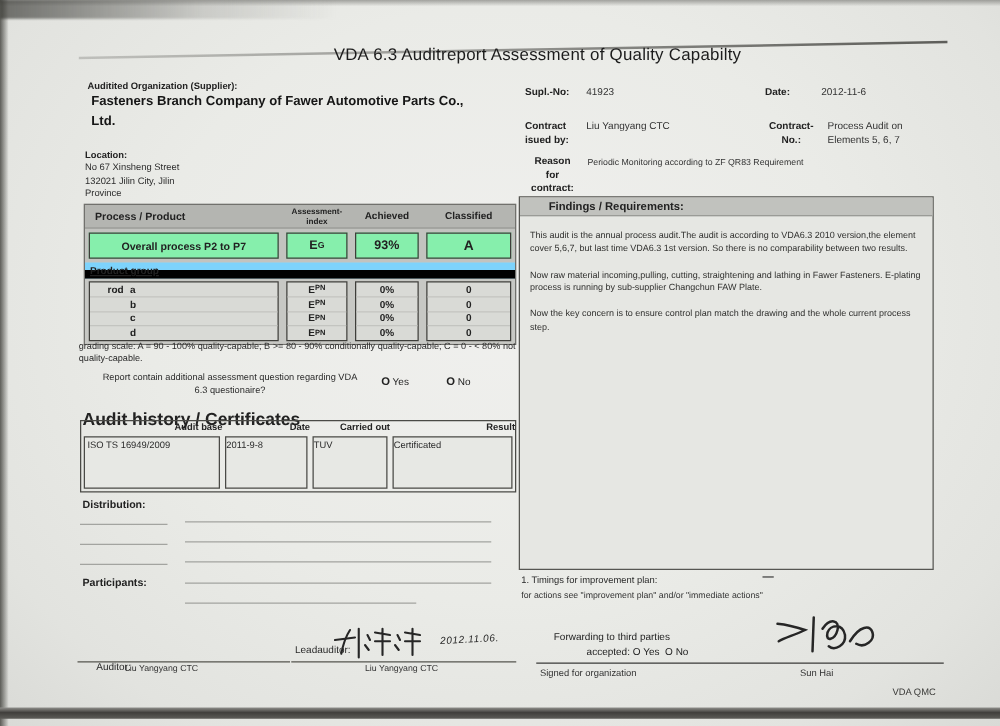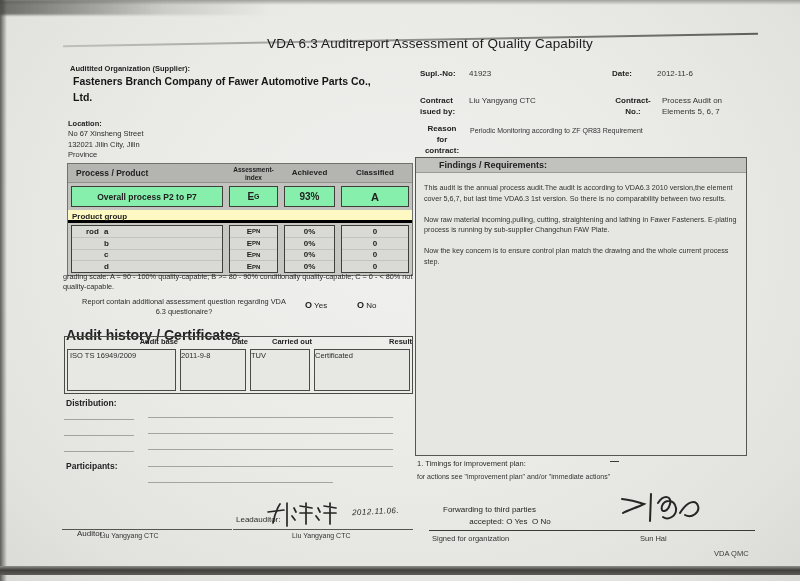--- a/index.html
+++ b/index.html
@@ -38,21 +38,21 @@
   .phead { height:19px; background:#b4b5b1; border-bottom:1px solid #90918d; }
   .phead .c1 { font-size:8.5px; font-weight:bold; padding-left:8px; line-height:19px; }
   .phead .c2 { font-size:6.5px; font-weight:bold; text-align:center; line-height:1.2; padding-top:2px; white-space:pre-line; }
   .phead .c3,.phead .c4 { font-size:8px; font-weight:bold; text-align:center; line-height:17px; }
   .poverall { height:27px; background:#c2c3bf; }
   .ibox { margin:3px; border:1.5px solid #3e3e3a; background:#86efac; display:flex; align-items:center; justify-content:center; }
   .poverall .ibox { font-weight:bold; }
   .ov-label { font-size:8.5px; }
   .ov-index { font-size:10px; } .ov-index sub { font-size:7px; }
   .ov-ach { font-size:10px; } .ov-cls { font-size:11px; }
-  .pgroup { height:13px; background:#fef9c3; font-size:8px; font-weight:bold; line-height:13px; padding-left:4px; border-bottom:3px solid #000000; }
+  .pgroup { height:13px; background:#7dd3fc; font-size:8px; font-weight:bold; line-height:13px; padding-left:4px; border-bottom:7px solid #000000;text-decoration:underline; }
   .pbody { height:52px; background:#c7c8c4; }
   .vbox { margin:2px 3px; border:1.5px solid #3e3e3a; background:#d9dad6; display:flex; flex-direction:column; }
   .vrow { flex:1; display:flex; align-items:center; justify-content:center; font-size:8px; font-weight:bold; border-bottom:1px solid #c3c4c0; }
   .vrow:last-child { border-bottom:none; }
   .vrow sub { font-size:6px; }
   .vrow.left { justify-content:flex-start; }
   .g-prefix { width:32px; padding-left:14px; }
 
   .grading { left:63px; top:272px; width:374px; font-size:7.3px; line-height:1.35; color:#2b2b2b; }
   .question { left:66px; top:297px; width:236px; font-size:7.4px; line-height:1.35; text-align:center; color:#2b2b2b; }

